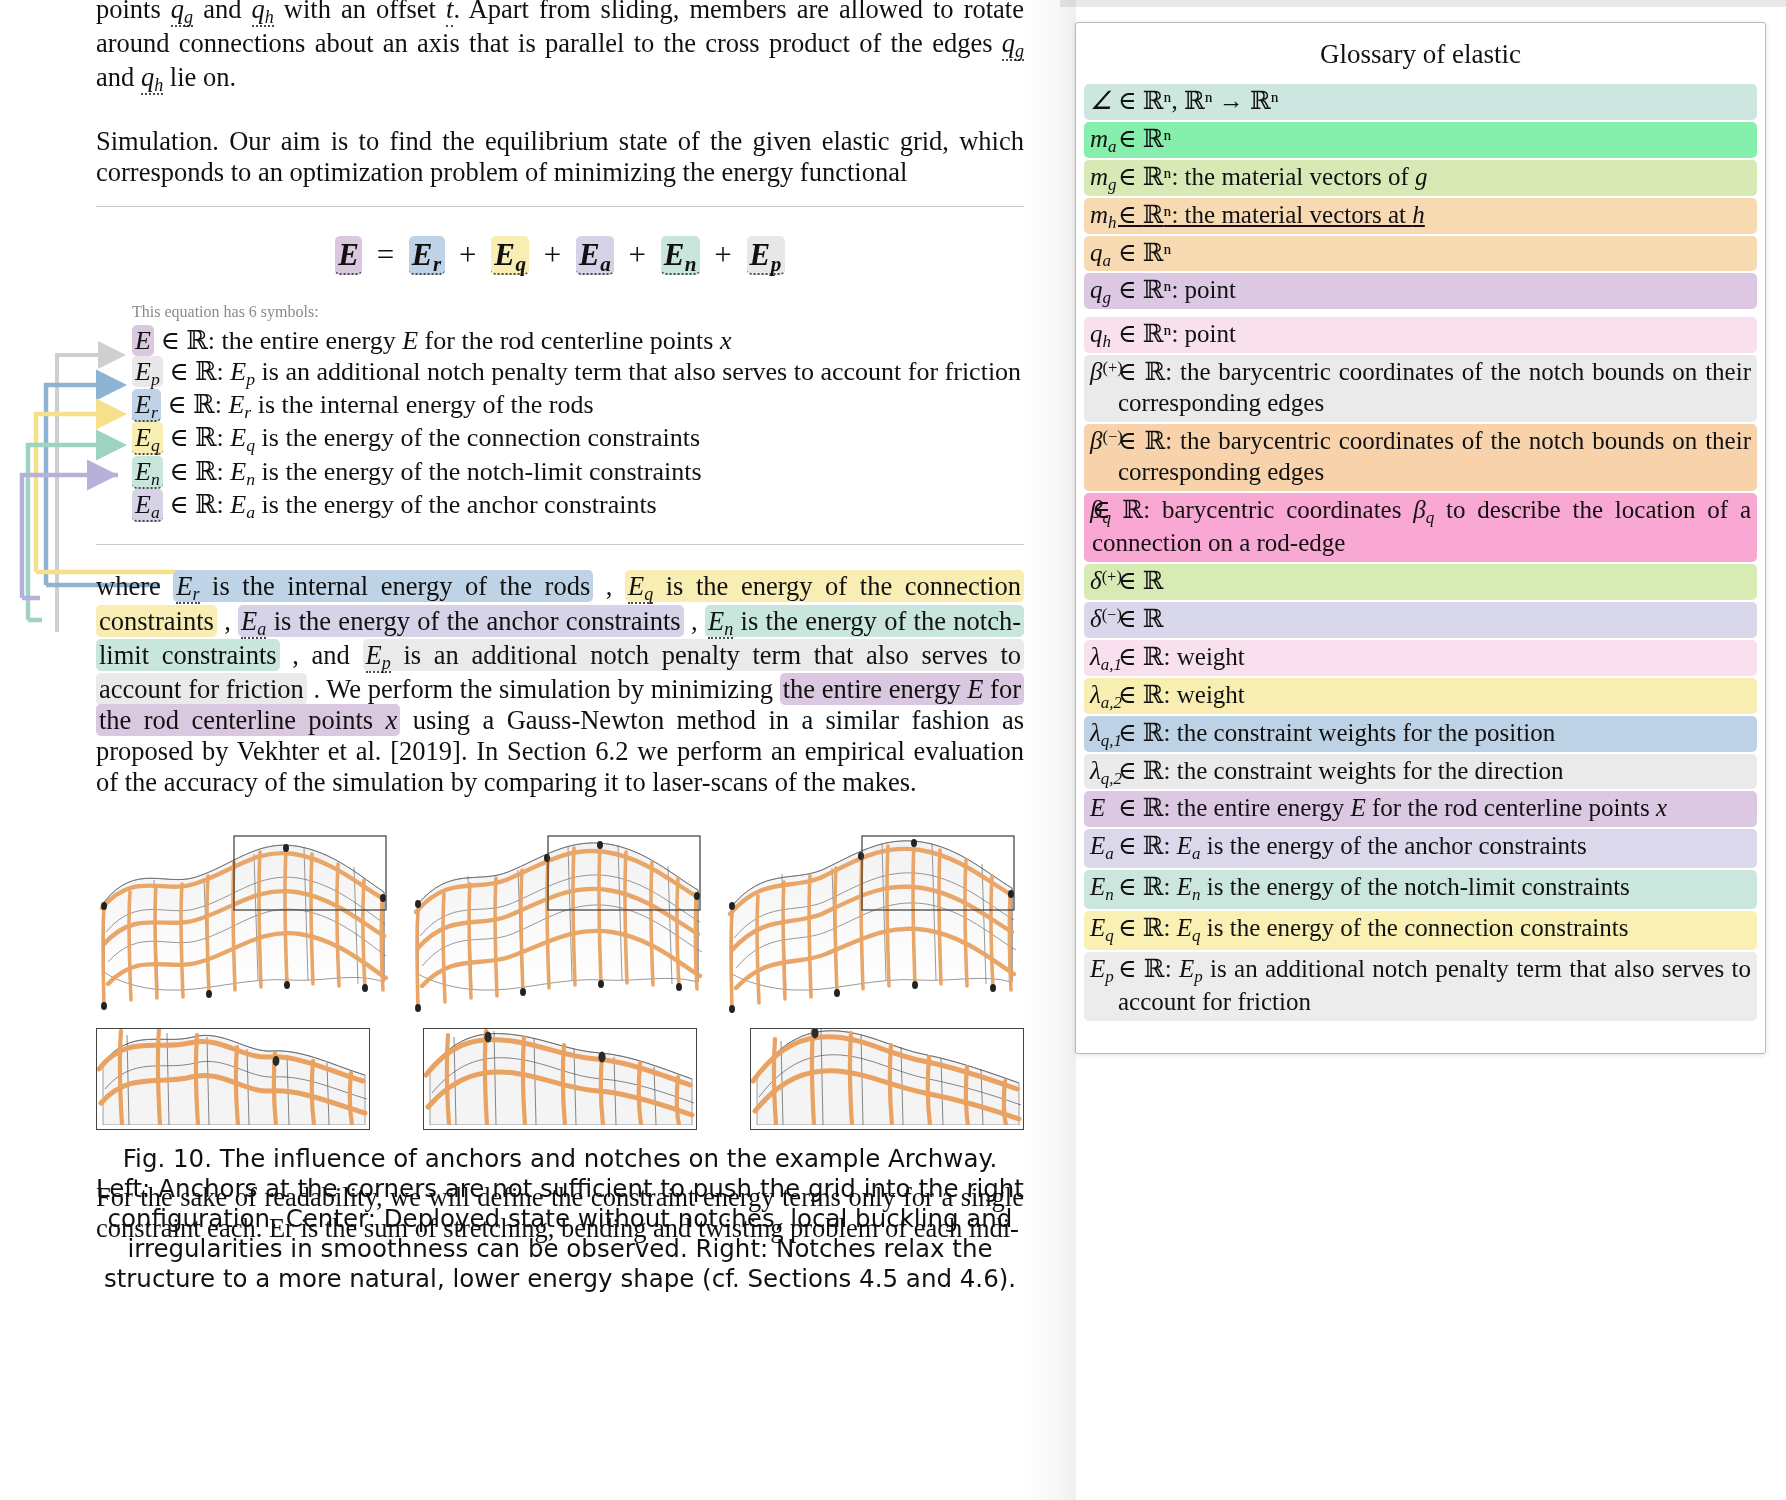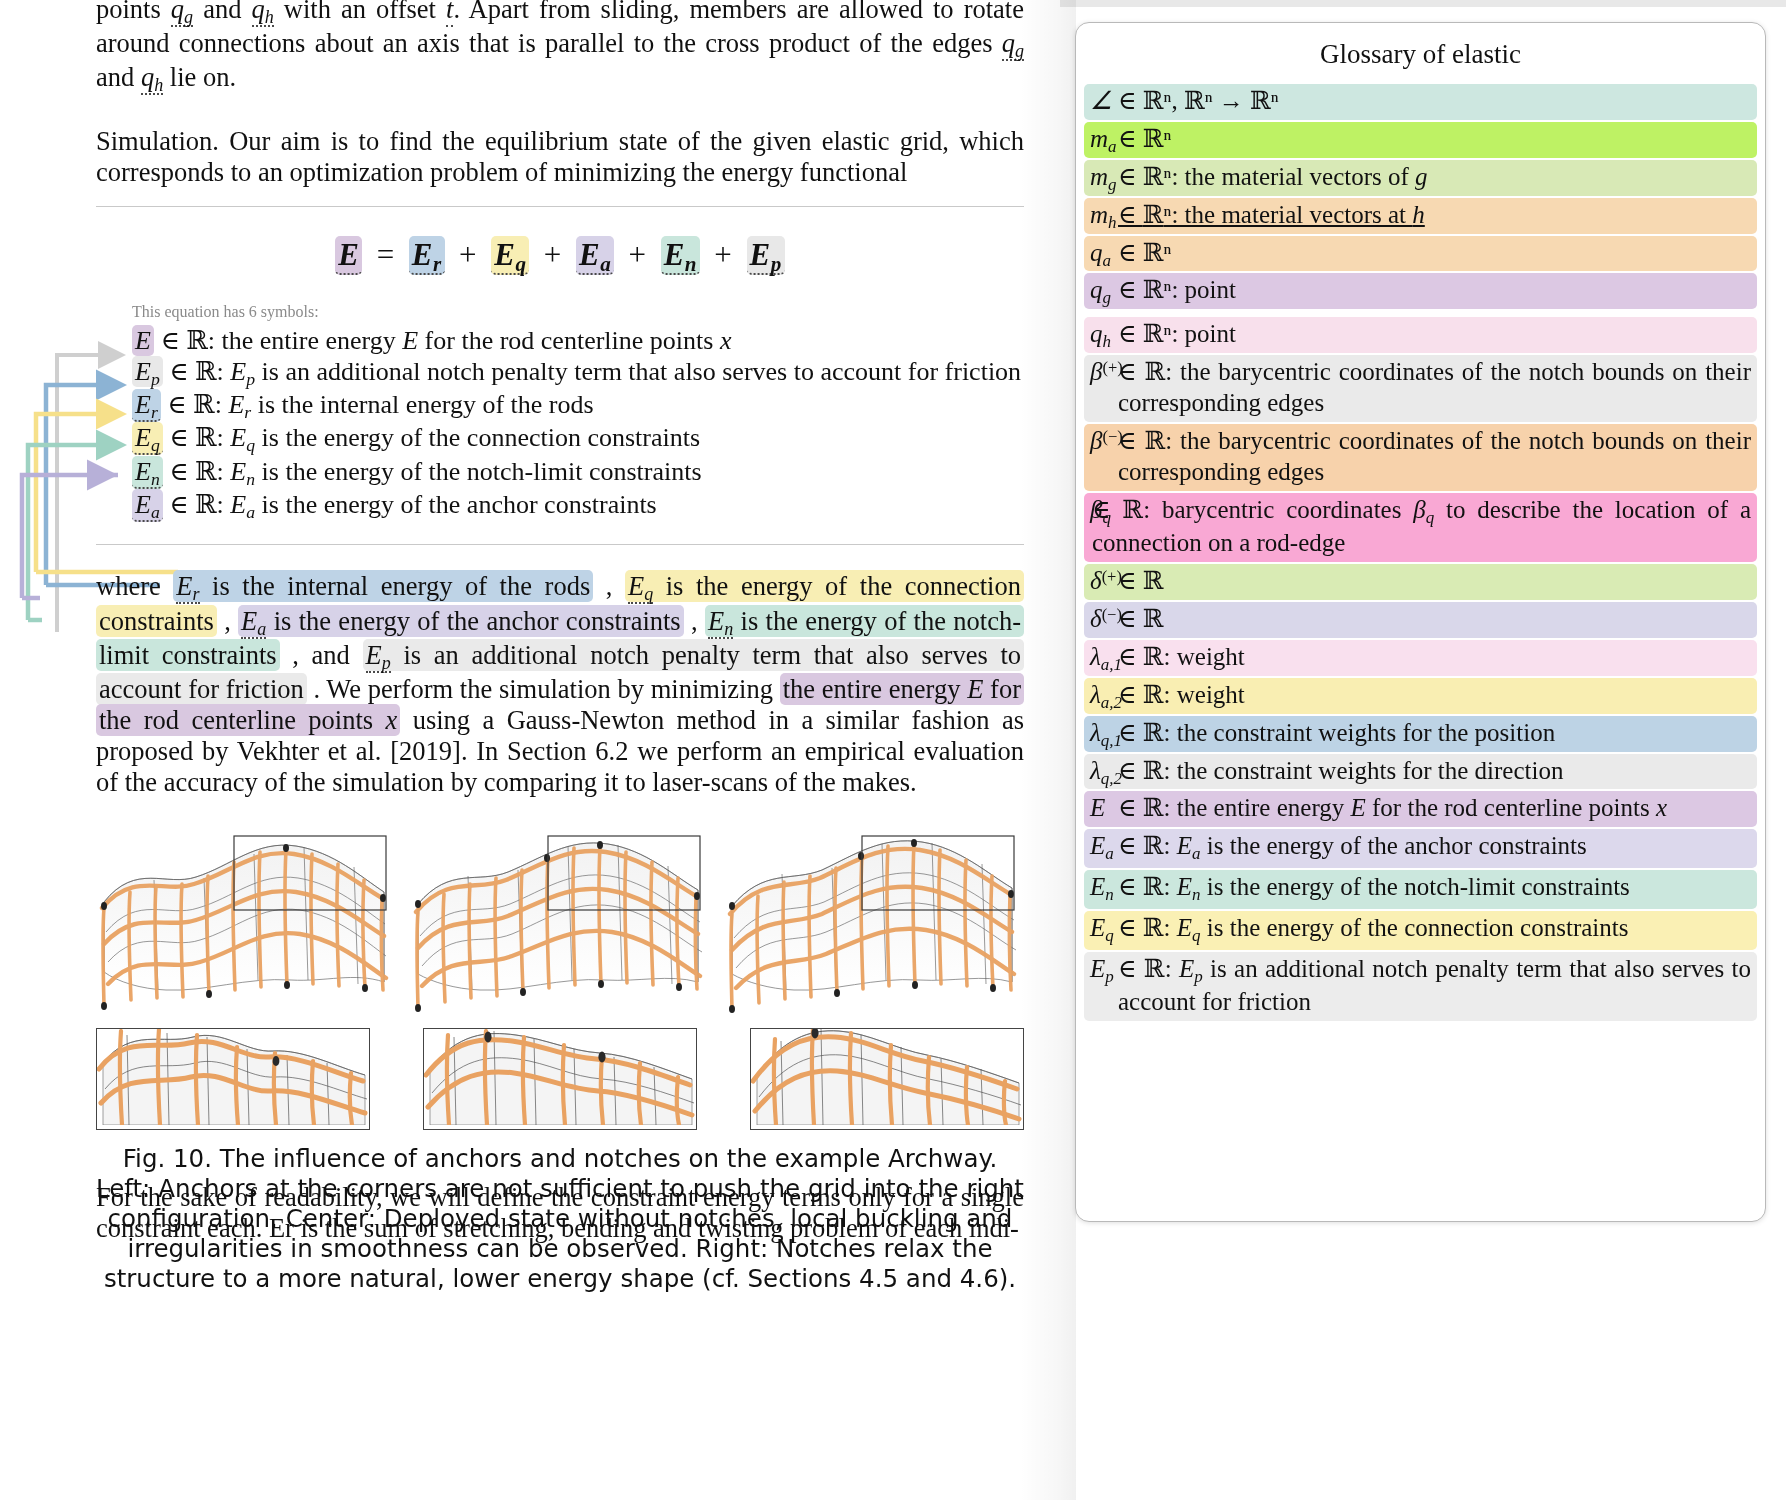--- a/index.html
+++ b/index.html
@@ -129,24 +129,24 @@
     margin-top: 14px;
     color: #111;
   }
 
   
   .glossary {
     position: absolute;
     left: 1075px;
     top: 22px;
     width: 691px;
-    height: 1200px;
+    height: 1032px;
     background: #ffffff;
     border: 1.6px solid #b9b9b9;
-    border-radius: 14px;
+    border-radius: 3px;
     box-shadow: 0 1px 5px rgba(0,0,0,0.13);
     overflow: hidden;
     box-sizing: border-box;
   }
   .gloss-title {
     text-align: center;
     font-size: 27px;
     padding: 16px 0 14px 0;
     color: #111;
   }
@@ -506,21 +506,21 @@
 
     </div>
   </div>
 
   <div class="col-fade"></div>
 
   <div class="glossary">
     <div class="gloss-title">Glossary of elastic</div>
     <div class="gloss-list" id="gloss-list">
         <div class="gloss-entry nowrap" style="background: rgb(205, 231, 224);"><span class="lead"><span class="mi">∠</span></span><span>∈ <span class="bb">ℝ</span>ⁿ, <span class="bb">ℝ</span>ⁿ → <span class="bb">ℝ</span>ⁿ</span></div>
-        <div class="gloss-entry nowrap" style="background: #bef264;"><span class="lead"><span class="mi">m</span><span class="sub">a</span></span><span>∈ <span class="bb">ℝ</span>ⁿ</span></div>
+        <div class="gloss-entry nowrap" style="background: #86efac;"><span class="lead"><span class="mi">m</span><span class="sub">a</span></span><span>∈ <span class="bb">ℝ</span>ⁿ</span></div>
         <div class="gloss-entry nowrap" style="background: rgb(216, 233, 182);"><span class="lead"><span class="mi">m</span><span class="sub">g</span></span><span>∈ <span class="bb">ℝ</span>ⁿ: the material vectors of <span class="mi">g</span></span></div>
         <div class="gloss-entry nowrap" style="background: rgb(247, 217, 178); text-decoration: underline;"><span class="lead"><span class="mi">m</span><span class="sub">h</span></span><span>∈ <span class="bb">ℝ</span>ⁿ: the material vectors at <span class="mi">h</span></span></div>
         <div class="gloss-entry nowrap" style="background: rgb(247, 217, 178);"><span class="lead"><span class="mi">q</span><span class="sub">a</span></span><span>∈ <span class="bb">ℝ</span>ⁿ</span></div>
         <div class="gloss-entry nowrap" style="background: rgb(220, 200, 227);"><span class="lead"><span class="mi">q</span><span class="sub">g</span></span><span>∈ <span class="bb">ℝ</span>ⁿ: point</span></div>
         <div class="gloss-entry nowrap" style="background: rgb(248, 224, 236); margin-top: 8px;"><span class="lead"><span class="mi">q</span><span class="sub">h</span></span><span>∈ <span class="bb">ℝ</span>ⁿ: point</span></div>
         <div class="gloss-entry" style="background: rgb(234, 234, 234);"><span class="lead"><span class="mi">β</span><span class="sup">(+)</span></span><span>∈ <span class="bb">ℝ</span>: the barycentric coordinates of the notch bounds on their corresponding edges</span></div>
         <div class="gloss-entry" style="background: rgb(247, 210, 171);"><span class="lead"><span class="mi">β</span><span class="sup">(−)</span></span><span>∈ <span class="bb">ℝ</span>: the barycentric coordinates of the notch bounds on their corresponding edges</span></div>
         <div class="gloss-entry" style="background: #f9a8d4; padding-left: 8px;"><span class="lead"><span class="mi">β</span><span class="sub">q</span></span><span>∈ <span class="bb">ℝ</span>: barycentric coordinates <span class="mi">β<span class="sub">q</span></span> to describe the location of a connection on a rod-edge</span></div>
         <div class="gloss-entry nowrap" style="background: rgb(217, 235, 180);"><span class="lead"><span class="mi">δ</span><span class="sup">(+)</span></span><span>∈ <span class="bb">ℝ</span></span></div>
         <div class="gloss-entry nowrap" style="background: rgb(217, 215, 234);"><span class="lead"><span class="mi">δ</span><span class="sup">(−)</span></span><span>∈ <span class="bb">ℝ</span></span></div>

